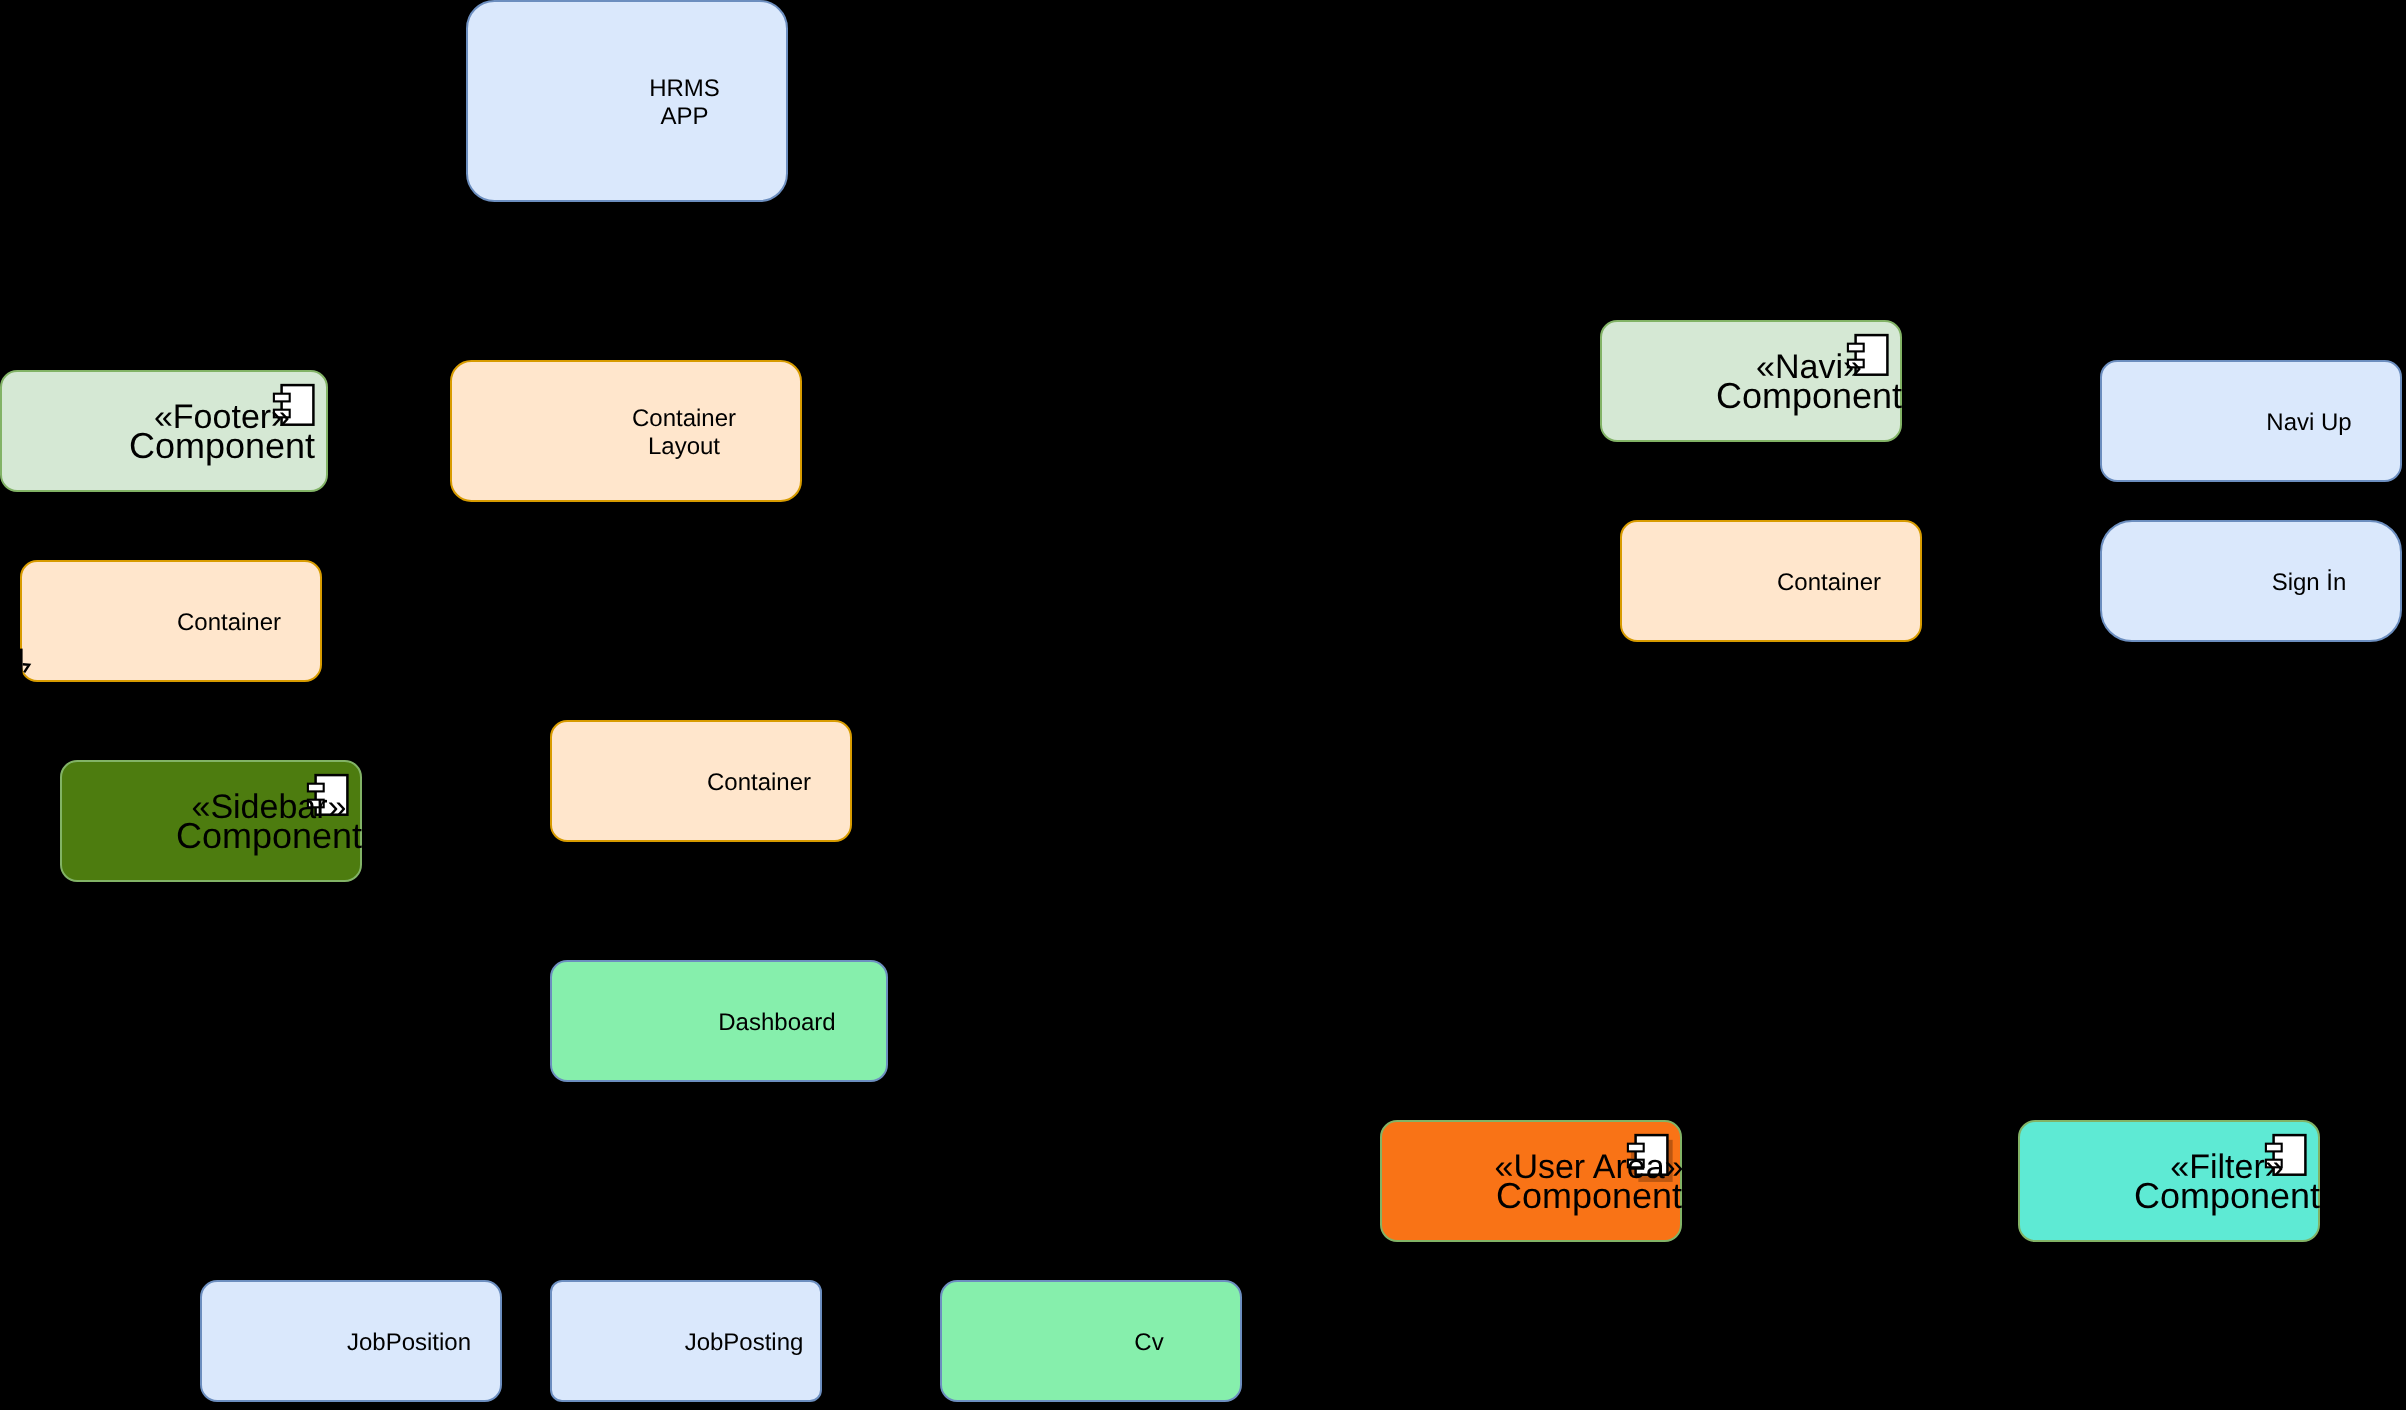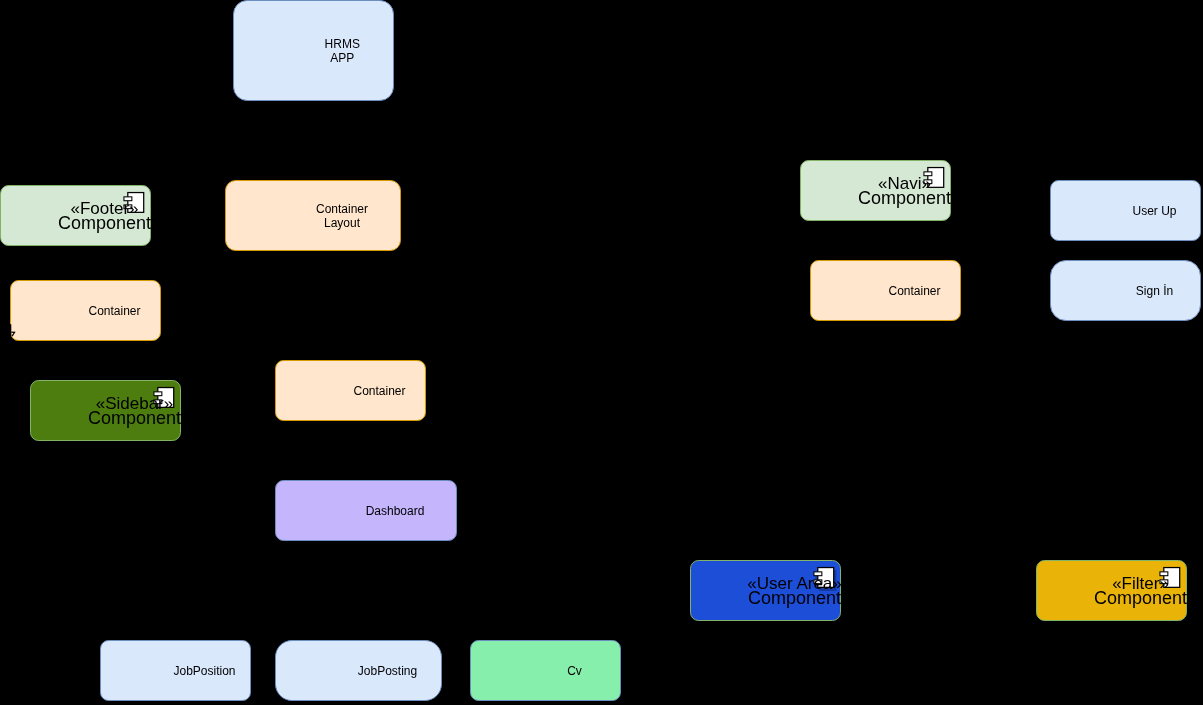--- a/index.html
+++ b/index.html
@@ -22,21 +22,21 @@
 </head>
 <body>
 
 <div id="canvas">
     <div class="node" style="left: 232.5px; top: 0px; width: 161.5px; height: 101px; border-radius: 14.2px; background: rgb(218, 232, 252); border-color: rgb(108, 142, 191);">
       <div class="label">
         <div>HRMS</div>
         <div>APP</div>
       </div>
     </div>
-    <div class="node" style="left: 0px; top: 185px; width: 151px; height: 61px; border-radius: 8.6px; background: rgb(213, 232, 212); border-color: rgb(130, 179, 102);">
+    <div class="node" style="left: 0px; top: 185px; width: 164px; height: 61px; border-radius: 8.6px; background: rgb(213, 232, 212); border-color: rgb(130, 179, 102);">
       <svg class="uml-icon" width="22" height="22" viewBox="0 0 22 22" xmlns="http://www.w3.org/2000/svg" style="right: 5.3px; top: 6px;">
         <rect x="4.8" y="0.55" width="15.9" height="19.8" fill="#ffffff" stroke="#000000" stroke-width="1.25"></rect>
         <rect x="0.95" y="4.85" width="7.9" height="3.85" fill="#ffffff" stroke="#000000" stroke-width="1.05"></rect>
         <rect x="0.95" y="12.85" width="7.9" height="3.8" fill="#ffffff" stroke="#000000" stroke-width="1.05"></rect>
       </svg>
       <div class="label">
         <div class="stereo">«Footer»</div>
         <div class="cname">Component</div>
       </div>
     </div>
@@ -52,21 +52,21 @@
         <rect x="0.95" y="4.85" width="7.9" height="3.85" fill="#ffffff" stroke="#000000" stroke-width="1.05"></rect>
         <rect x="0.95" y="12.85" width="7.9" height="3.8" fill="#ffffff" stroke="#000000" stroke-width="1.05"></rect>
       </svg>
       <div class="label">
         <div class="stereo">«Navi»</div>
         <div class="cname">Component</div>
       </div>
     </div>
     <div class="node" style="left: 1050px; top: 180px; width: 151px; height: 61px; border-radius: 8.6px; background: rgb(218, 232, 252); border-color: rgb(108, 142, 191);">
       <div class="label">
-        <div>User Up</div>
+        <div>Navi Up</div>
       </div>
     </div>
     <div class="node" style="left: 10px; top: 280px; width: 151px; height: 61px; border-radius: 8.6px; background: rgb(255, 230, 204); border-color: rgb(215, 155, 0);">
       <div class="label">
         <div>Container</div>
       </div>
     </div>
     <div class="node" style="left: 810px; top: 260px; width: 151px; height: 61px; border-radius: 8.6px; background: rgb(255, 230, 204); border-color: rgb(215, 155, 0);">
       <div class="label">
         <div>Container</div>
@@ -86,58 +86,58 @@
       <div class="label">
         <div class="stereo">«Sidebar»</div>
         <div class="cname">Component</div>
       </div>
     </div>
     <div class="node" style="left: 275px; top: 360px; width: 151px; height: 61px; border-radius: 8.6px; background: rgb(255, 230, 204); border-color: rgb(215, 155, 0);">
       <div class="label">
         <div>Container</div>
       </div>
     </div>
-    <div class="node" style="left: 275px; top: 480px; width: 182px; height: 61px; border-radius: 8.6px; background: #c4b5fd; border-color: rgb(108, 142, 191);">
+    <div class="node" style="left: 275px; top: 480px; width: 169px; height: 61px; border-radius: 8.6px; background: #86efac; border-color: rgb(108, 142, 191);">
       <div class="label">
         <div>Dashboard</div>
       </div>
     </div>
-    <div class="node" style="left: 690px; top: 560px; width: 151px; height: 61px; border-radius: 8.6px; background: #1d4ed8; border-color: rgb(130, 179, 102);">
+    <div class="node" style="left: 690px; top: 560px; width: 151px; height: 61px; border-radius: 8.6px; background: #f97316; border-color: rgb(130, 179, 102);">
       <svg class="uml-icon" width="22" height="22" viewBox="0 0 22 22" xmlns="http://www.w3.org/2000/svg" style="right: 5.3px; top: 6px;">
         <g transform="translate(2,3)" fill="#000000" stroke="#000000" opacity="0.245">
           <rect x="4.8" y="0.55" width="15.9" height="19.8" stroke-width="1.25"></rect>
           <rect x="0.95" y="4.85" width="7.9" height="3.85" stroke-width="1.05"></rect>
           <rect x="0.95" y="12.85" width="7.9" height="3.8" stroke-width="1.05"></rect>
         </g>
         <rect x="4.8" y="0.55" width="15.9" height="19.8" fill="#ffffff" stroke="#000000" stroke-width="1.25"></rect>
         <rect x="0.95" y="4.85" width="7.9" height="3.85" fill="#ffffff" stroke="#000000" stroke-width="1.05"></rect>
         <rect x="0.95" y="12.85" width="7.9" height="3.8" fill="#ffffff" stroke="#000000" stroke-width="1.05"></rect>
       </svg>
       <div class="label">
         <div class="stereo">«User Area»</div>
         <div class="cname">Component</div>
       </div>
     </div>
-    <div class="node" style="left: 1036px; top: 560px; width: 151px; height: 61px; border-radius: 8.6px; background: #eab308; border-color: rgb(130, 179, 102);">
+    <div class="node" style="left: 1009px; top: 560px; width: 151px; height: 61px; border-radius: 8.6px; background: #5eead4; border-color: rgb(130, 179, 102);">
       <svg class="uml-icon" width="22" height="22" viewBox="0 0 22 22" xmlns="http://www.w3.org/2000/svg" style="right: 5.3px; top: 6px;">
         <rect x="4.8" y="0.55" width="15.9" height="19.8" fill="#ffffff" stroke="#000000" stroke-width="1.25"></rect>
         <rect x="0.95" y="4.85" width="7.9" height="3.85" fill="#ffffff" stroke="#000000" stroke-width="1.05"></rect>
         <rect x="0.95" y="12.85" width="7.9" height="3.8" fill="#ffffff" stroke="#000000" stroke-width="1.05"></rect>
       </svg>
       <div class="label">
         <div class="stereo">«Filter»</div>
         <div class="cname">Component</div>
       </div>
     </div>
     <div class="node" style="left: 100px; top: 640px; width: 151px; height: 61px; border-radius: 8.6px; background: rgb(218, 232, 252); border-color: rgb(108, 142, 191);">
       <div class="label">
         <div>JobPosition</div>
       </div>
     </div>
-    <div class="node" style="left: 275px; top: 640px; width: 167px; height: 61px; border-radius: 17px; background: rgb(218, 232, 252); border-color: rgb(108, 142, 191);">
+    <div class="node" style="left: 275px; top: 640px; width: 136px; height: 61px; border-radius: 6px; background: rgb(218, 232, 252); border-color: rgb(108, 142, 191);">
       <div class="label">
         <div>JobPosting</div>
       </div>
     </div>
     <div class="node" style="left: 470px; top: 640px; width: 151px; height: 61px; border-radius: 8.6px; background: #86efac; border-color: rgb(108, 142, 191);">
       <div class="label">
         <div>Cv</div>
       </div>
     </div>
   </div>

